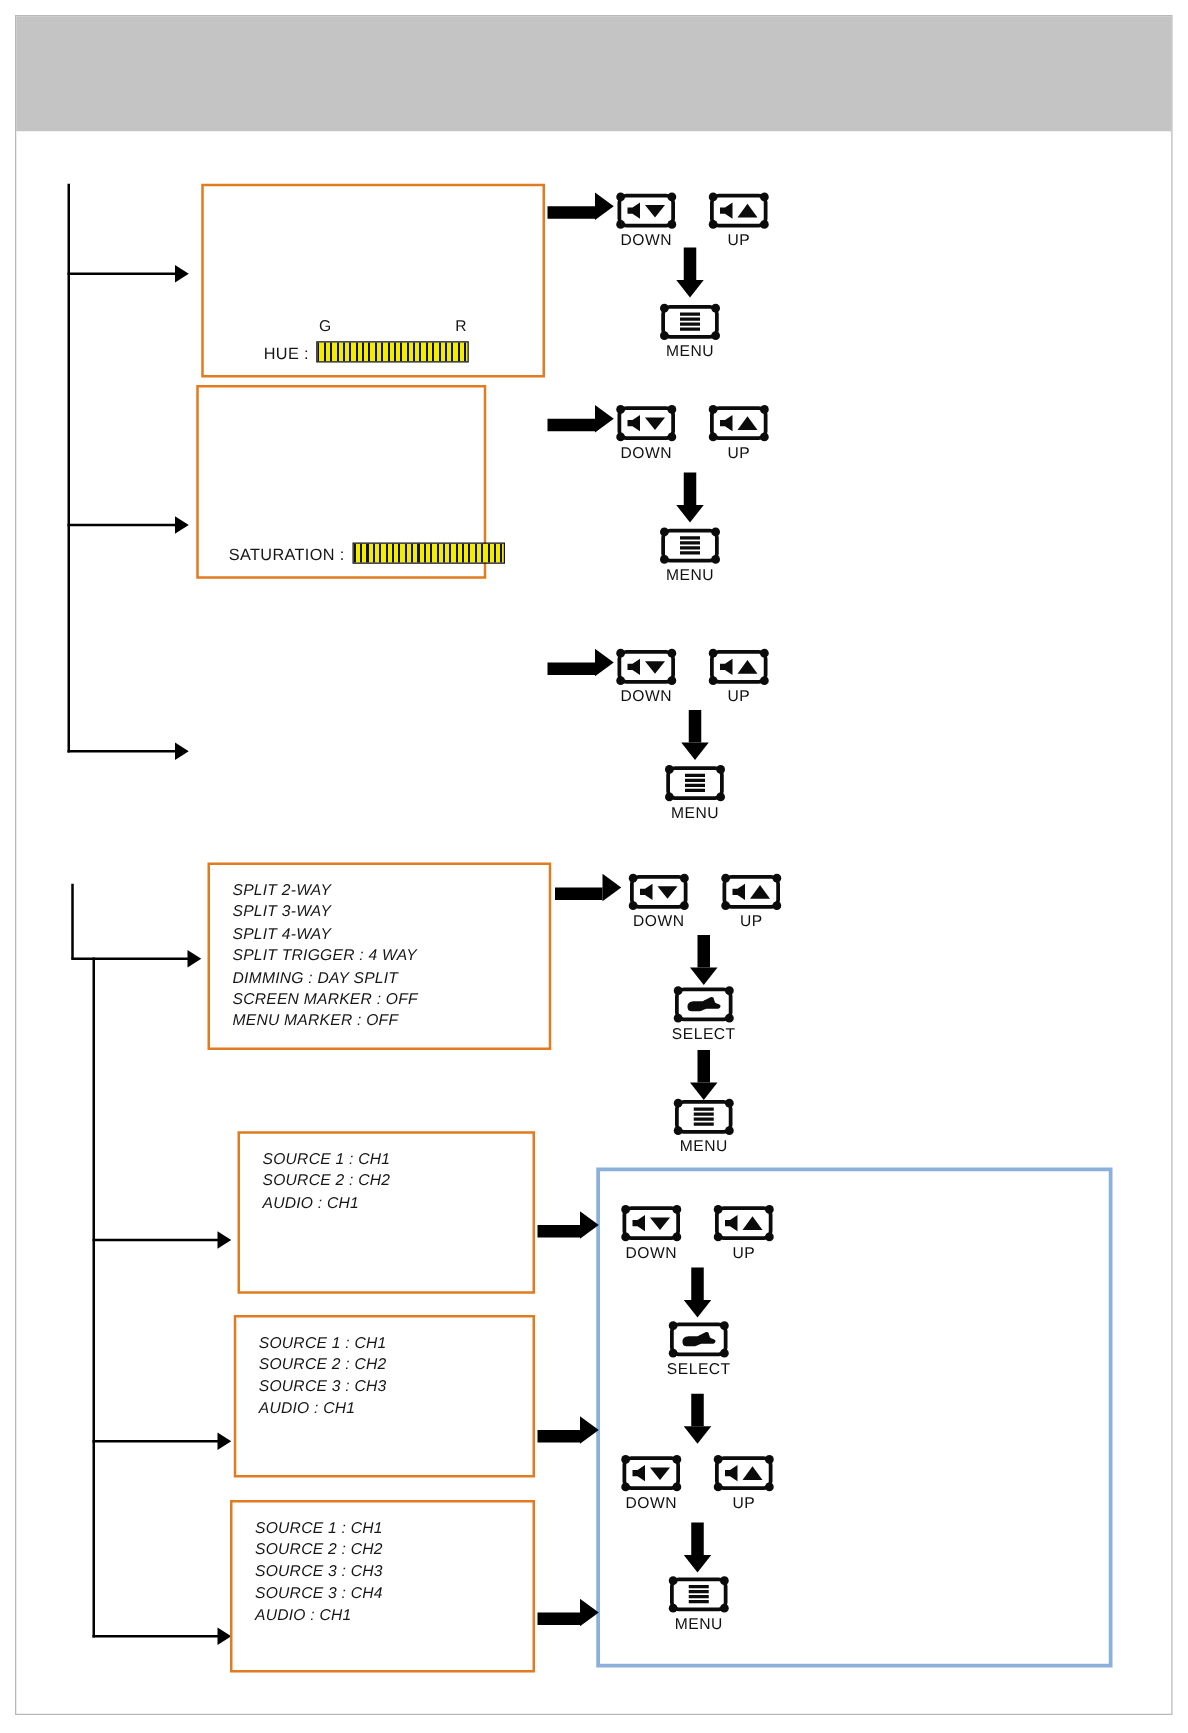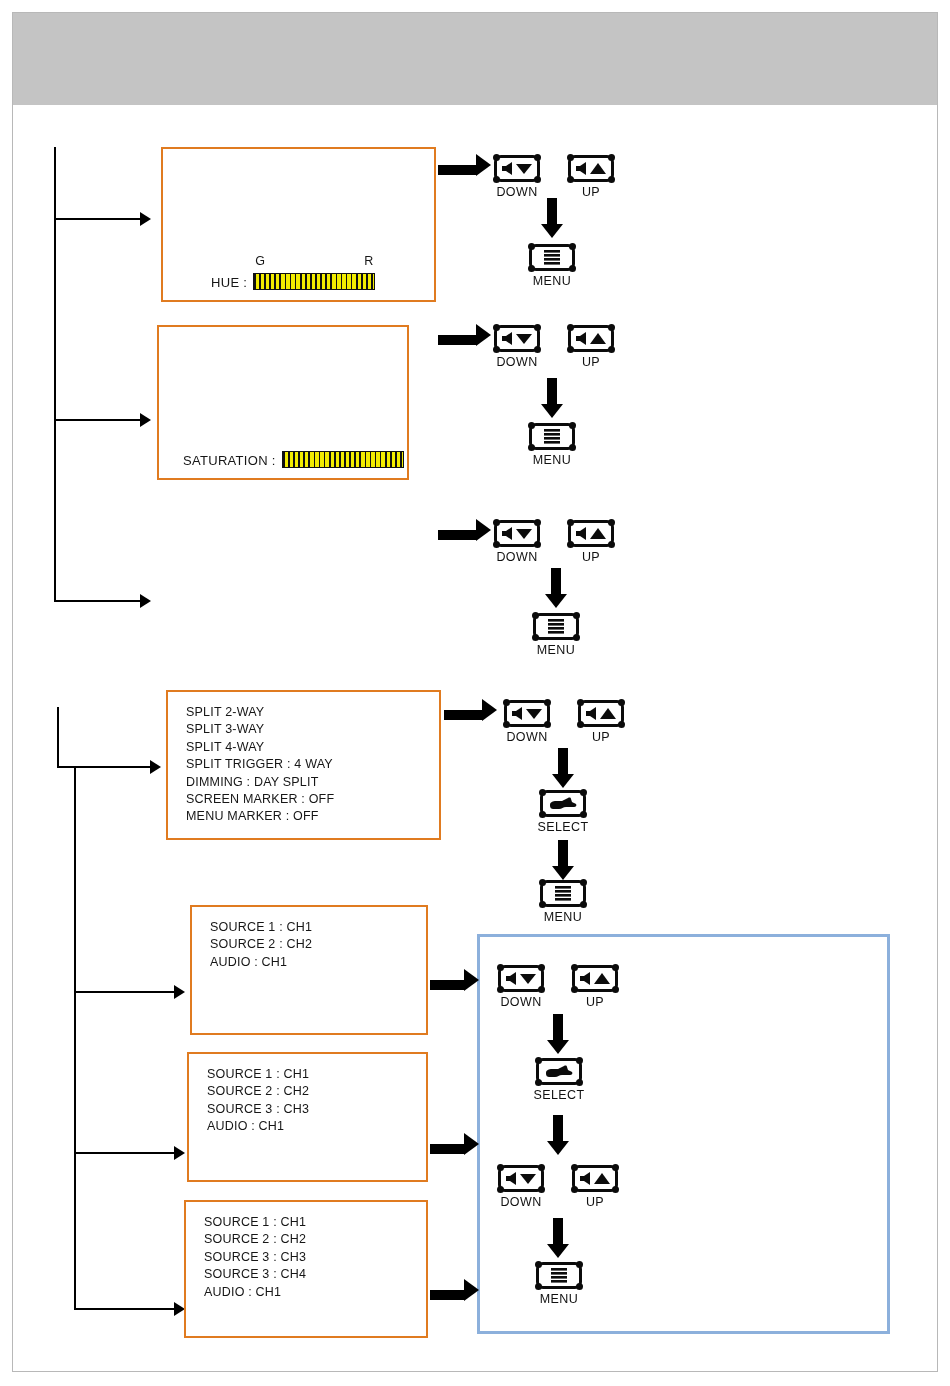--- a/index.html
+++ b/index.html
@@ -37,20 +37,21 @@
   }
   .osd-lines{
     position:absolute;
     left:18px;
     top:12px;
     font-size:12.5px;
     color:#161616;
     line-height:17.4px;
     letter-spacing:.2px;
     white-space:nowrap;
+    font-style:italic;
   }
   .osd-lines div{white-space:nowrap;}
 
   
   .slider-row{
     position:absolute;
     display:flex;
     align-items:flex-end;
   }
   .slider-label{
@@ -260,21 +261,21 @@
           <rect x="2" y="1" width="16" height="2.6" fill="#0b0b0b"></rect>
           <rect x="2" y="5" width="16" height="2.6" fill="#0b0b0b"></rect>
           <rect x="2" y="9" width="16" height="2.6" fill="#0b0b0b"></rect>
           <rect x="2" y="13" width="16" height="2.6" fill="#0b0b0b"></rect>
         </svg>
       </div>
       <div class="key-label">MENU</div>
     </div>
   </div>
 
-  <div class="osd" style="left:157px;top:325px;width:252px;height:155px;">
+  <div class="osd" style="left:157px;top:308px;width:232px;height:155px;">
     <div class="slider-row" style="left:24px;bottom:10px;">
       <div class="slider-label">SATURATION :</div>
       <div class="bar-wrap" style="margin-left:6px;width:122px;">
         <div class="bar"></div>
       </div>
     </div>
   </div>
 
   <div class="arrow-right" style="left:438px;top:330px;">
     <div class="ar-shaft" style="left:0;top:5px;width:38px;"></div>

